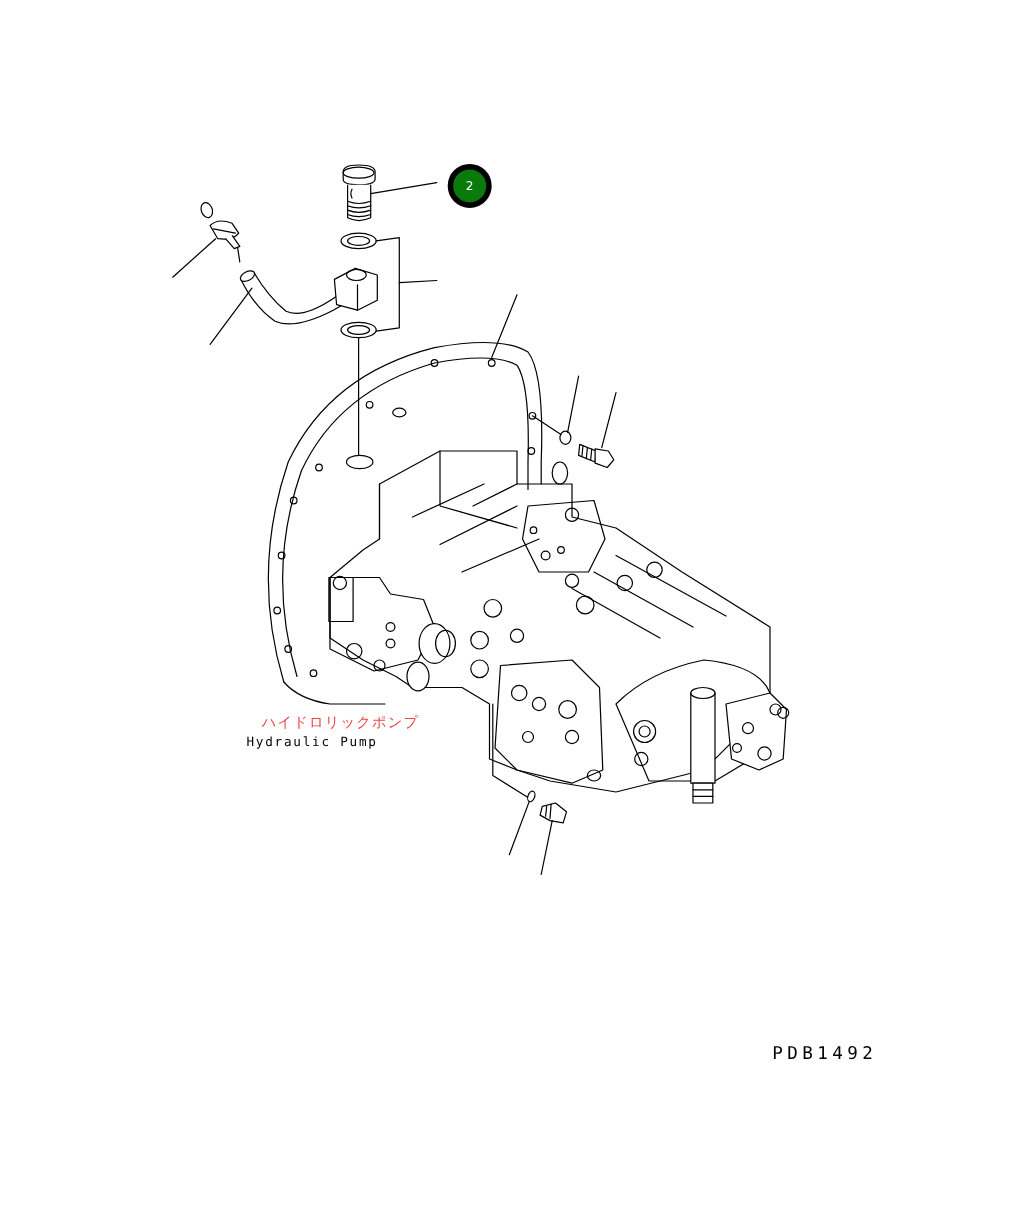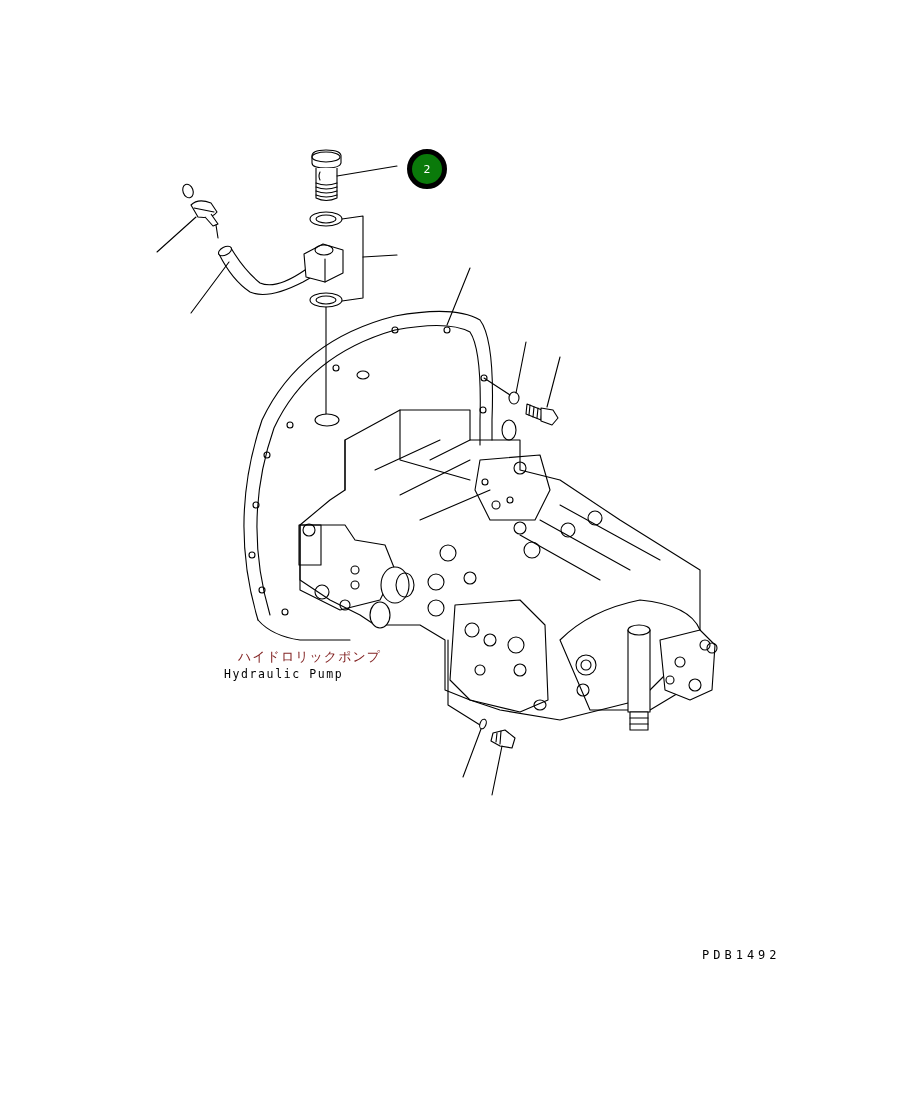--- a/index.html
+++ b/index.html
@@ -6,23 +6,23 @@
   #canvas { position: relative; width: 923px; height: 1109px; background: #ffffff; overflow: hidden; }
   svg.drawing { position: absolute; left: 0; top: 0; width: 923px; height: 1109px; }
   .ln { fill: none; stroke: #000; stroke-width: 1.1; stroke-linejoin: round; stroke-linecap: round; }
   .ln-w { fill: #fff; stroke: #000; stroke-width: 1.1; stroke-linejoin: round; }
   .callout {
     position: absolute; left: 407px; top: 149px; width: 30px; height: 30px;
     border-radius: 50%; border: 5px solid #000; background: #0a7a0a;
     color: #ffffff; font-family: "DejaVu Sans", sans-serif; font-size: 11px;
     display: flex; align-items: center; justify-content: center; cursor: pointer;
   }
-  .label-jp { position: absolute; left: 238px; top: 648px; font-family: "DejaVu Sans Mono", monospace; font-size: 13px; letter-spacing: 1px; color: #7f1d1d; }
+  .label-jp { position: absolute; left: 238px; top: 648px; font-family: "DejaVu Sans Mono", monospace; font-size: 13px; letter-spacing: 1px; color: #ef4444; }
   .label-en { position: absolute; left: 224px; top: 667px; font-family: "DejaVu Sans Mono", monospace; font-size: 11.5px; letter-spacing: 1.6px; color: #000; }
-  .drawing-code { position: absolute; left: 702px; top: 948px; font-family: "DejaVu Sans Mono", monospace; font-size: 12px; letter-spacing: 4px; color: #000; }
+  .drawing-code { position: absolute; left: 702px; top: 948px; font-family: "DejaVu Sans Mono", monospace; font-size: 16px; letter-spacing: 4px; color: #000; }
 </style>
 </head>
 <body>
 
 <div id="canvas">
 
   <svg class="drawing" viewBox="0 0 923 1109">
 
     <g>
       <path class="ln-w" d="M312,157 Q311,150 326,150 Q342,150 341,157 L341,163 Q340,168 326,168 Q312,168 312,163 Z"></path>

